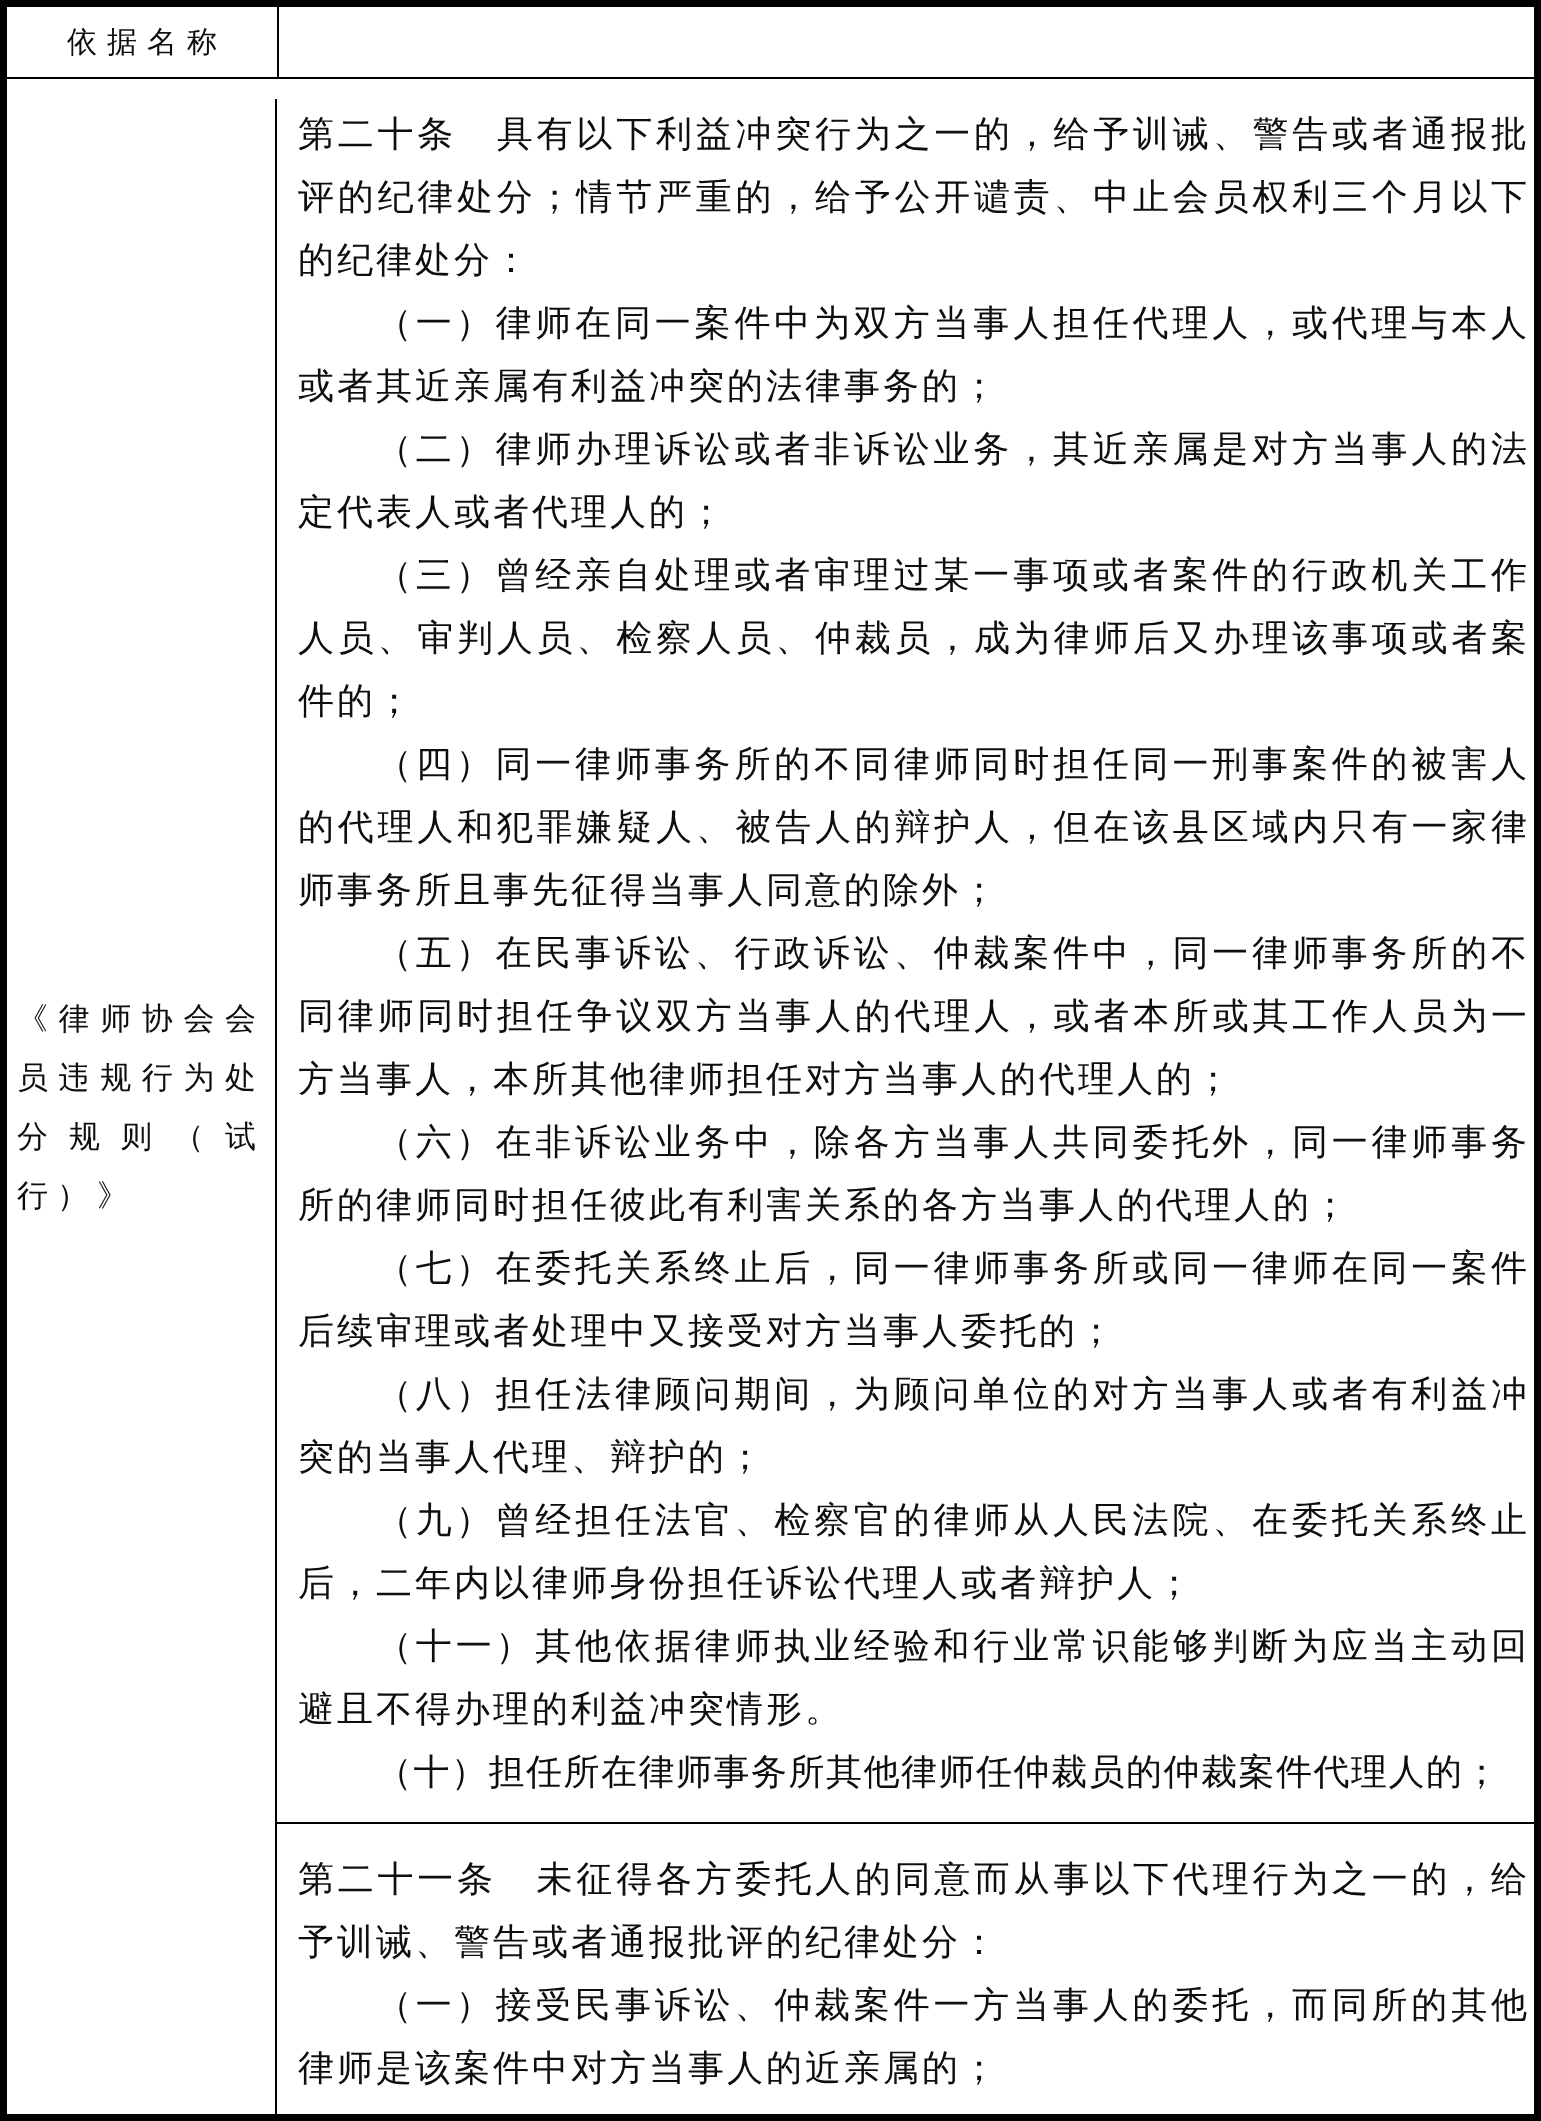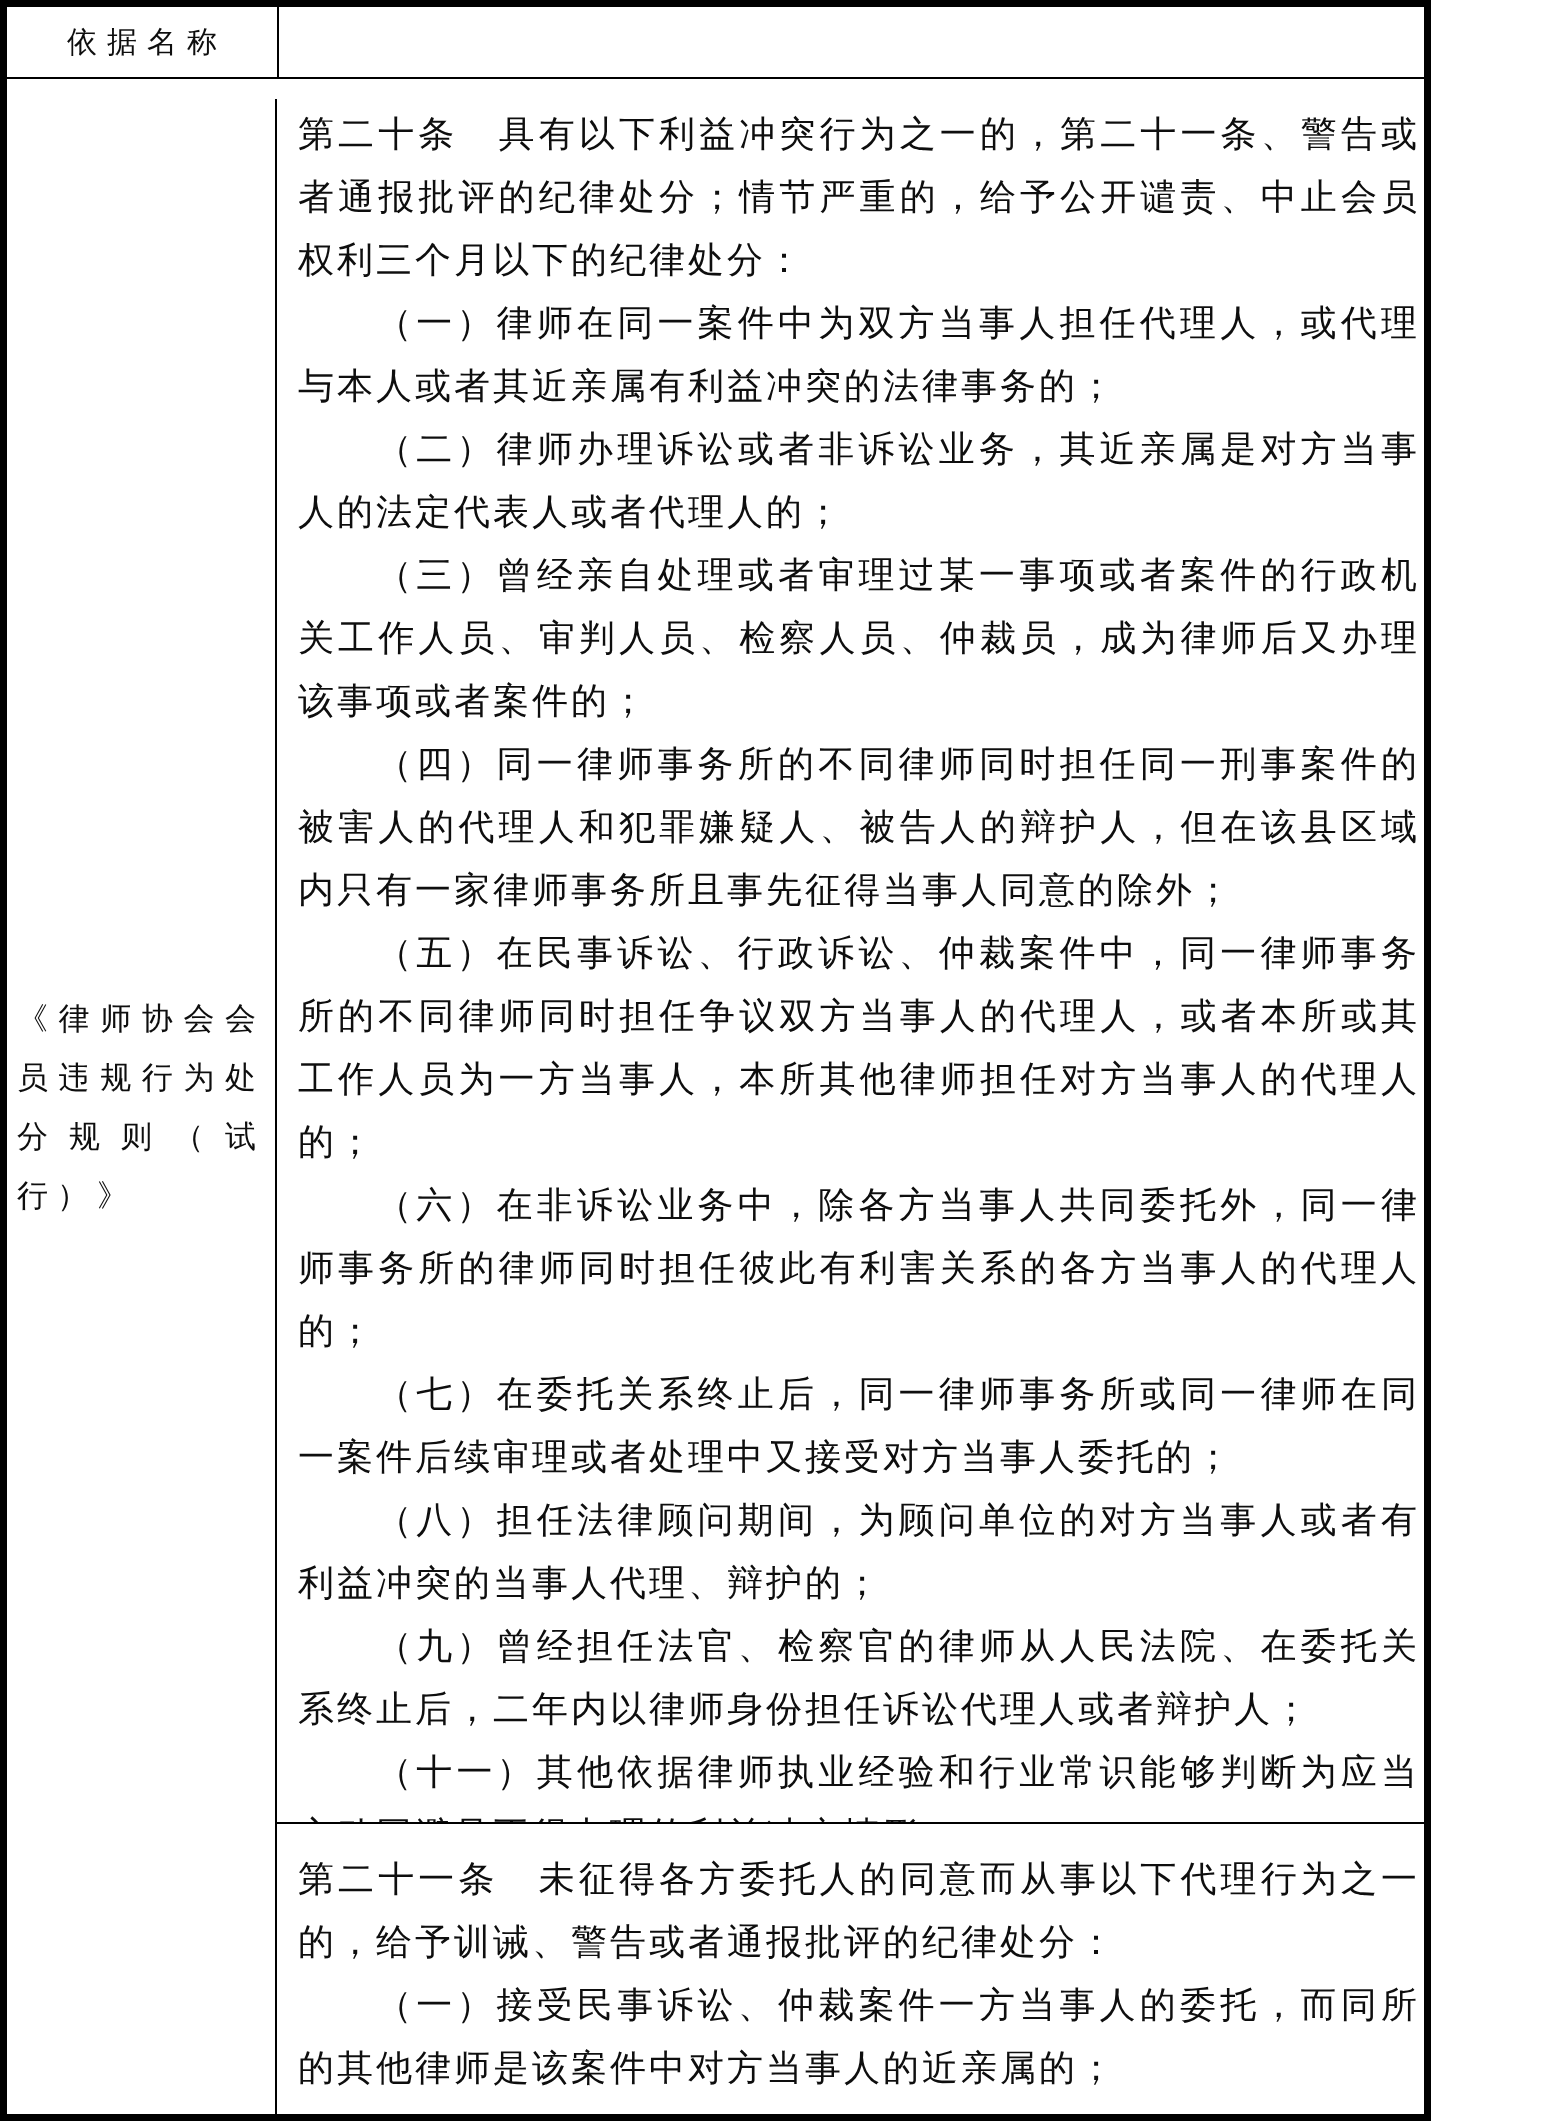--- a/index.html
+++ b/index.html
@@ -3,21 +3,21 @@
 <meta charset="utf-8">
 <title>Document</title>
 <style>
   html, body {
     margin: 0;
     padding: 0;
     background: #ffffff;
   }
   .canvas {
     position: relative;
-    width: 1431px;
+    width: 1541px;
     height: 2121px;
     background: #ffffff;
     color: #0e0e0e;
     font-family: "Liberation Serif", "DejaVu Serif", serif;
     overflow: hidden;
   }
   .tbl {
     position: absolute;
     inset: 0;
     border: 7px solid #000000;
@@ -115,21 +115,21 @@
     </div>
 
     <div class="tbody">
 
       <div class="basis-cell">
         <div class="basis-text">《律师协会会员违规行为处分规则（试行）》</div>
       </div>
 
       <div class="right-col">
         <div class="article-row first">
-            <p class="para">第二十条　具有以下利益冲突行为之一的，第二十一条、警告或者通报批评的纪律处分；情节严重的，给予公开谴责、中止会员权利三个月以下的纪律处分：</p>
+            <p class="para">第二十条　具有以下利益冲突行为之一的，给予训诫、警告或者通报批评的纪律处分；情节严重的，给予公开谴责、中止会员权利三个月以下的纪律处分：</p>
             <p class="para indent">（一）律师在同一案件中为双方当事人担任代理人，或代理与本人或者其近亲属有利益冲突的法律事务的；</p>
             <p class="para indent">（二）律师办理诉讼或者非诉讼业务，其近亲属是对方当事人的法定代表人或者代理人的；</p>
             <p class="para indent">（三）曾经亲自处理或者审理过某一事项或者案件的行政机关工作人员、审判人员、检察人员、仲裁员，成为律师后又办理该事项或者案件的；</p>
             <p class="para indent">（四）同一律师事务所的不同律师同时担任同一刑事案件的被害人的代理人和犯罪嫌疑人、被告人的辩护人，但在该县区域内只有一家律师事务所且事先征得当事人同意的除外；</p>
             <p class="para indent">（五）在民事诉讼、行政诉讼、仲裁案件中，同一律师事务所的不同律师同时担任争议双方当事人的代理人，或者本所或其工作人员为一方当事人，本所其他律师担任对方当事人的代理人的；</p>
             <p class="para indent">（六）在非诉讼业务中，除各方当事人共同委托外，同一律师事务所的律师同时担任彼此有利害关系的各方当事人的代理人的；</p>
             <p class="para indent">（七）在委托关系终止后，同一律师事务所或同一律师在同一案件后续审理或者处理中又接受对方当事人委托的；</p>
             <p class="para indent">（八）担任法律顾问期间，为顾问单位的对方当事人或者有利益冲突的当事人代理、辩护的；</p>
             <p class="para indent">（九）曾经担任法官、检察官的律师从人民法院、在委托关系终止后，二年内以律师身份担任诉讼代理人或者辩护人；</p>
             <p class="para indent">（十一）其他依据律师执业经验和行业常识能够判断为应当主动回避且不得办理的利益冲突情形。</p>

